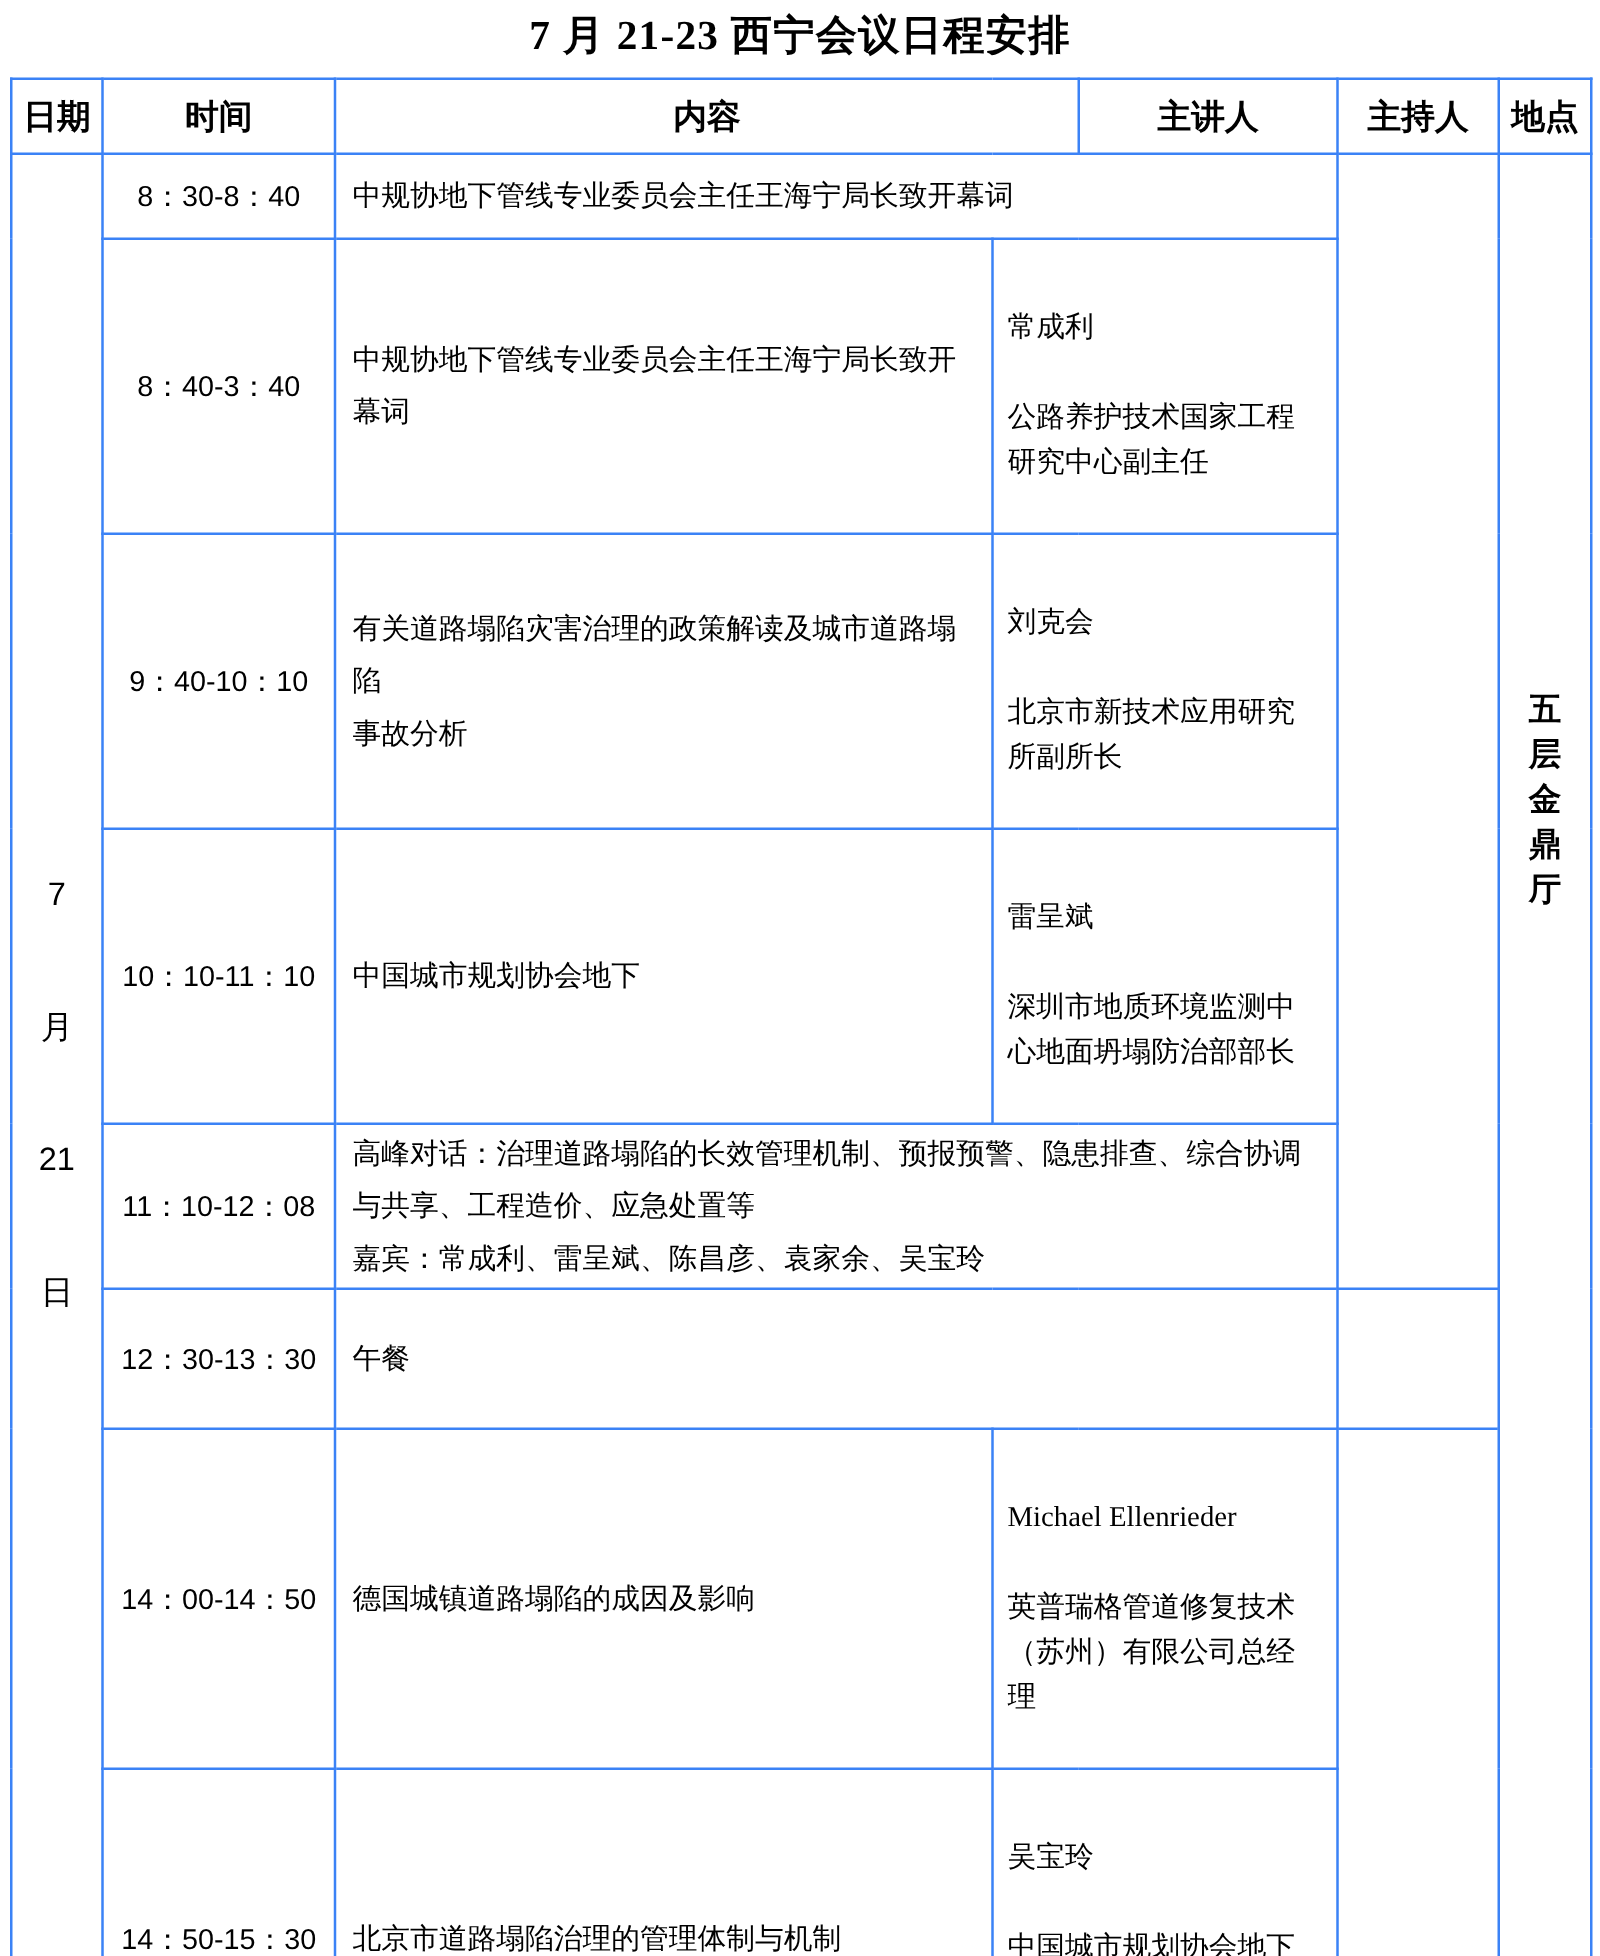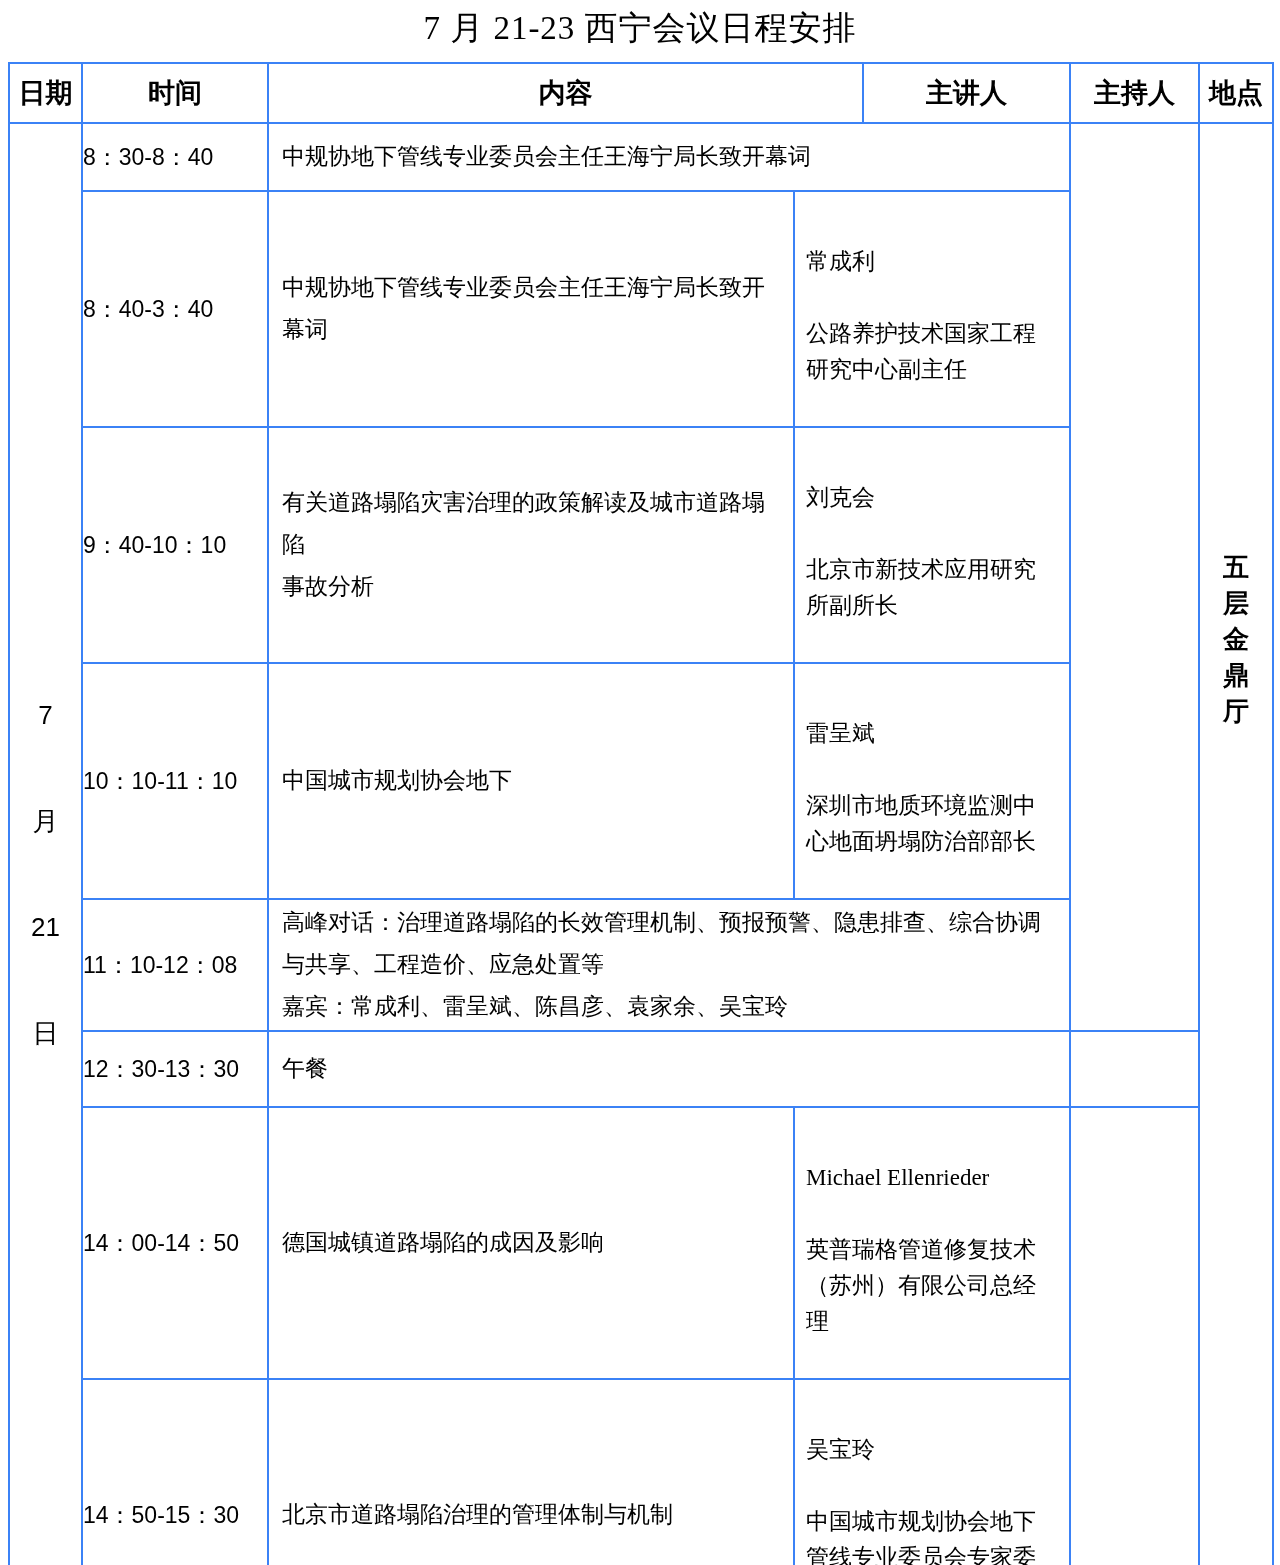--- a/index.html
+++ b/index.html
@@ -7,21 +7,21 @@
     width: 1280px; height: 1565px;
     background: #ffffff;
     color: #000;
     font-family: "Liberation Serif", serif;
     overflow: hidden;
   }
   .page-title {
     height: 56px;
     padding-top: 6px;
     text-align: center;
-    font-weight: normal;
+    font-weight: bold;
     font-size: 33px;
     font-family: "Liberation Serif", serif;
     letter-spacing: 1px;
   }
   table.schedule {
     border-collapse: collapse;
     table-layout: fixed;
     margin-left: 8px;
     width: 1264px;
   }
@@ -33,20 +33,21 @@
   .schedule th {
     font-size: 27px;
     font-weight: bold;
     text-align: center;
     vertical-align: middle;
     font-family: "Liberation Serif", serif;
   }
   td.time-cell {
     font-family: "Liberation Sans", sans-serif;
     font-size: 23px;
+    text-align: center;
     vertical-align: middle;
     white-space: nowrap;
   }
   td.content-cell {
     font-size: 23px;
     line-height: 42px;
     text-align: left;
     vertical-align: middle;
     padding: 2px 21px 2px 13px;
     white-space: pre-line;
@@ -159,21 +160,21 @@
     </td>
   </tr>
 
   <tr style="height:124px">
     <td class="time-cell">11：10-12：08</td>
     <td class="content-cell" colspan="3">高峰对话：治理道路塌陷的长效管理机制、预报预警、隐患排查、综合协调
 与共享、工程造价、应急处置等
 嘉宾：常成利、雷呈斌、陈昌彦、袁家余、吴宝玲</td>
   </tr>
 
-  <tr style="height:76px">
+  <tr style="height:112px">
     <td class="time-cell">12：30-13：30</td>
     <td class="content-cell" colspan="3">午餐</td>
     <td class="moderator-cell"></td>
   </tr>
 
   <tr style="height:141px">
     <td class="time-cell">14：00-14：50</td>
     <td class="content-cell">德国城镇道路塌陷的成因及影响</td>
     <td class="speaker-cell" colspan="2">
       <div>Michael Ellenrieder</div>

